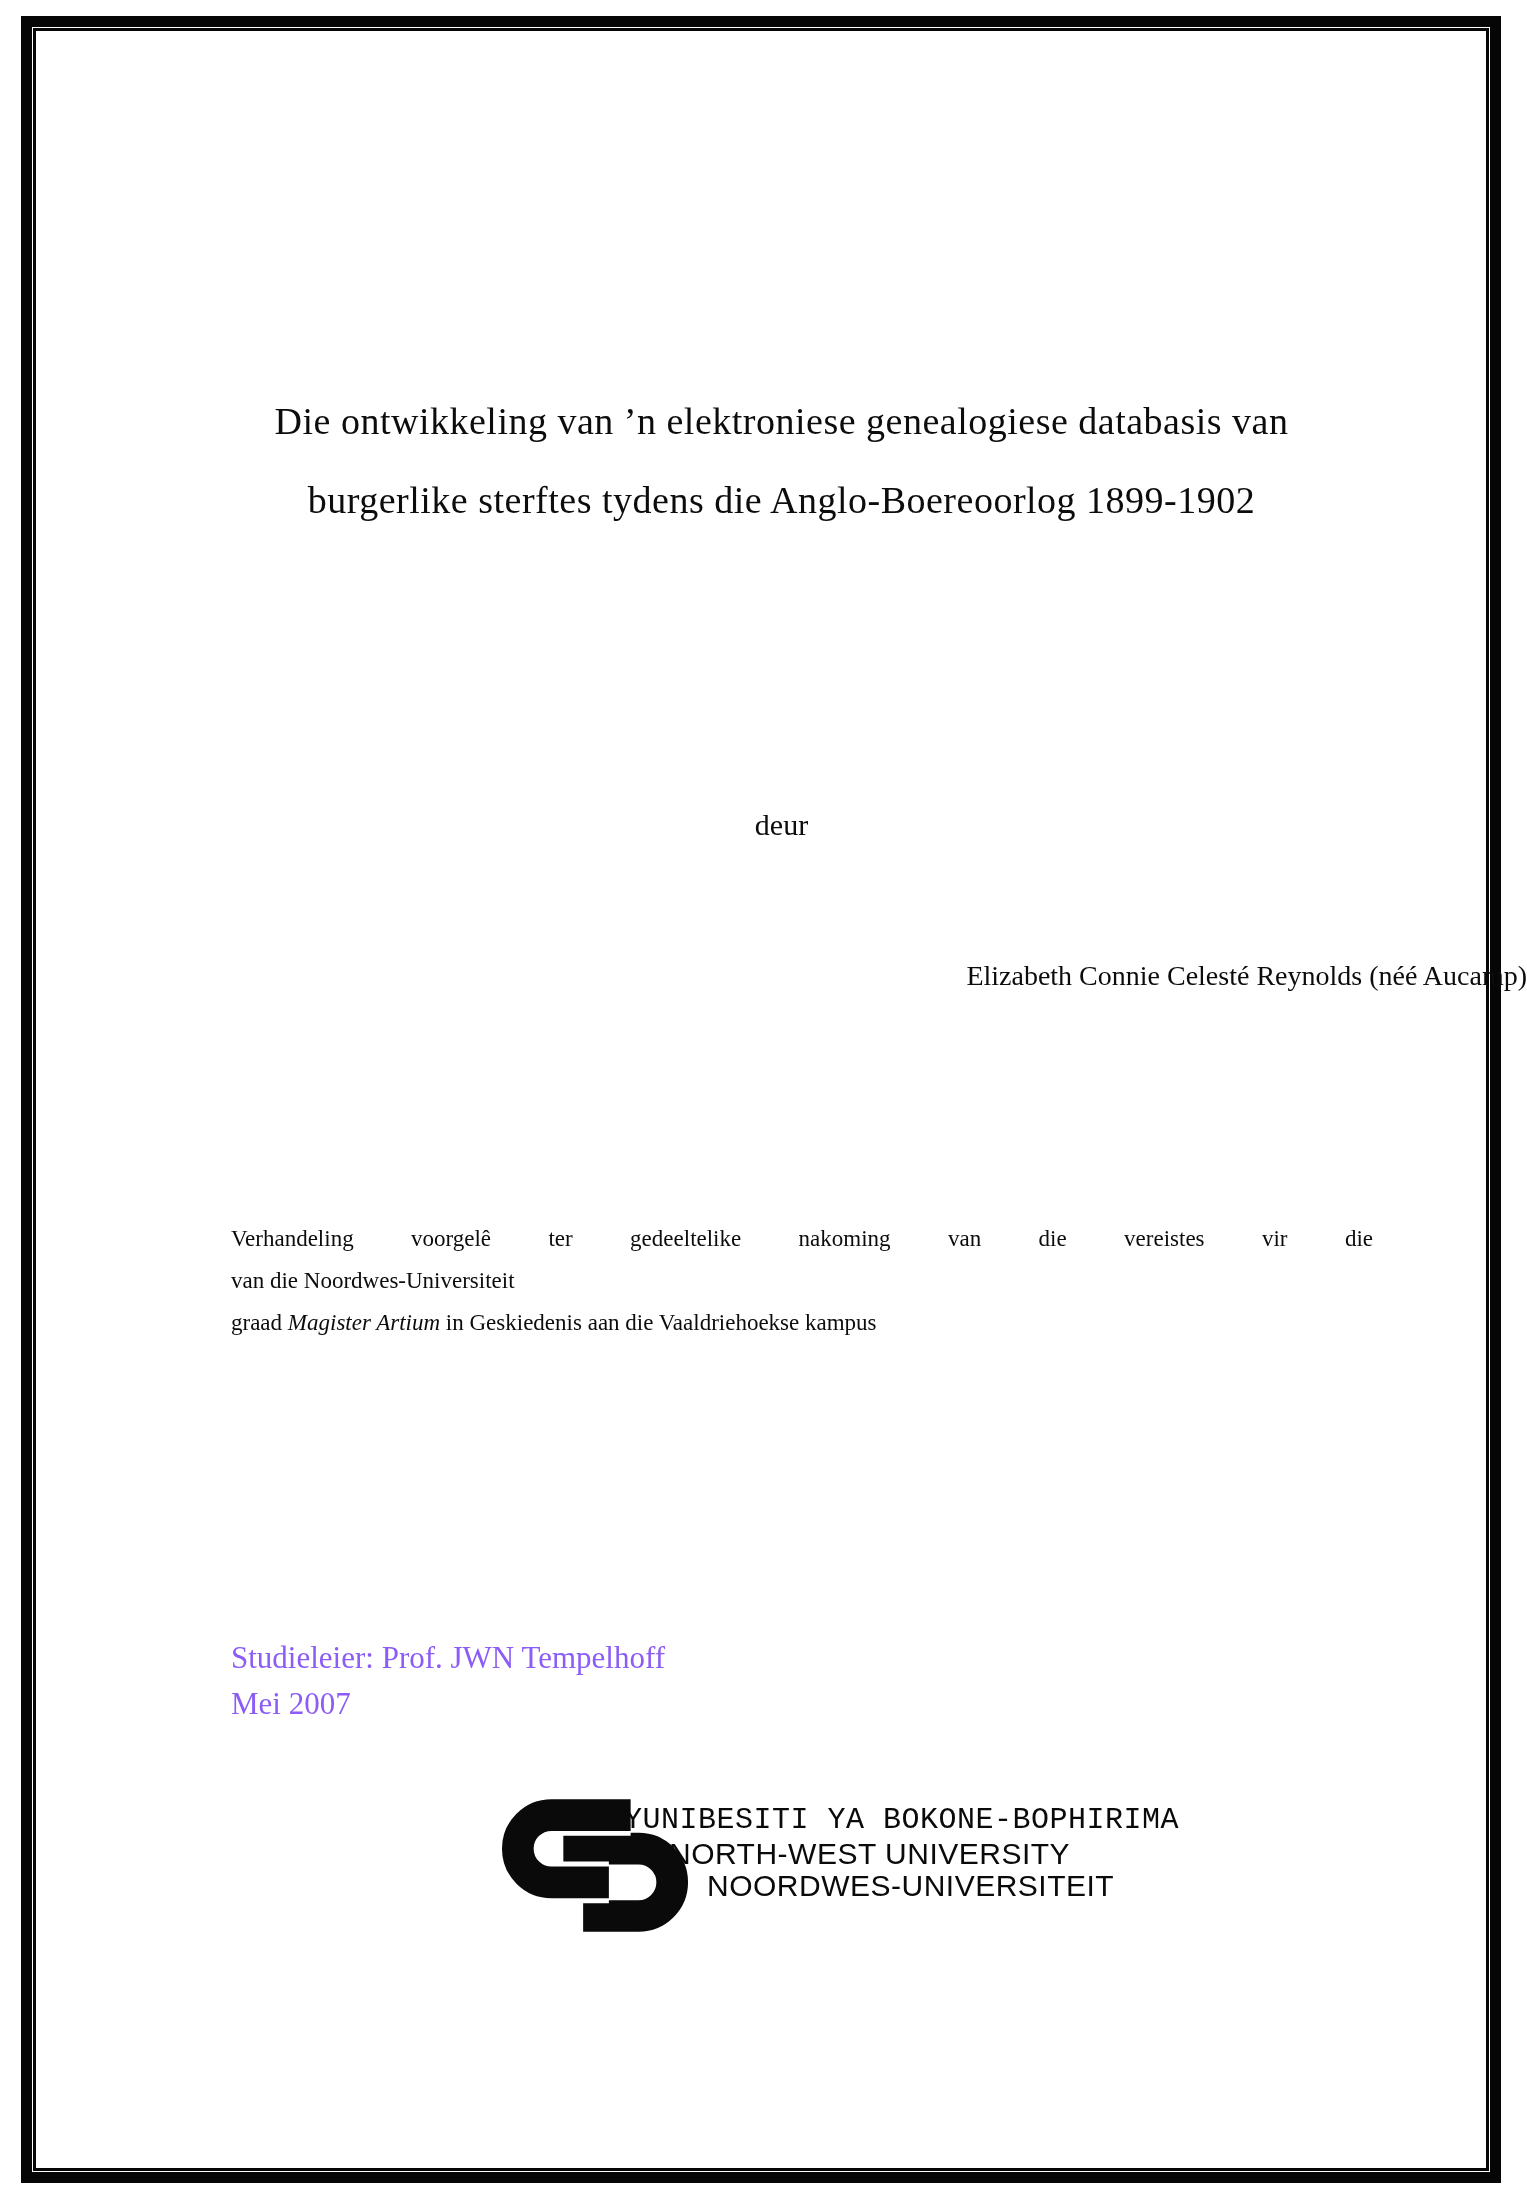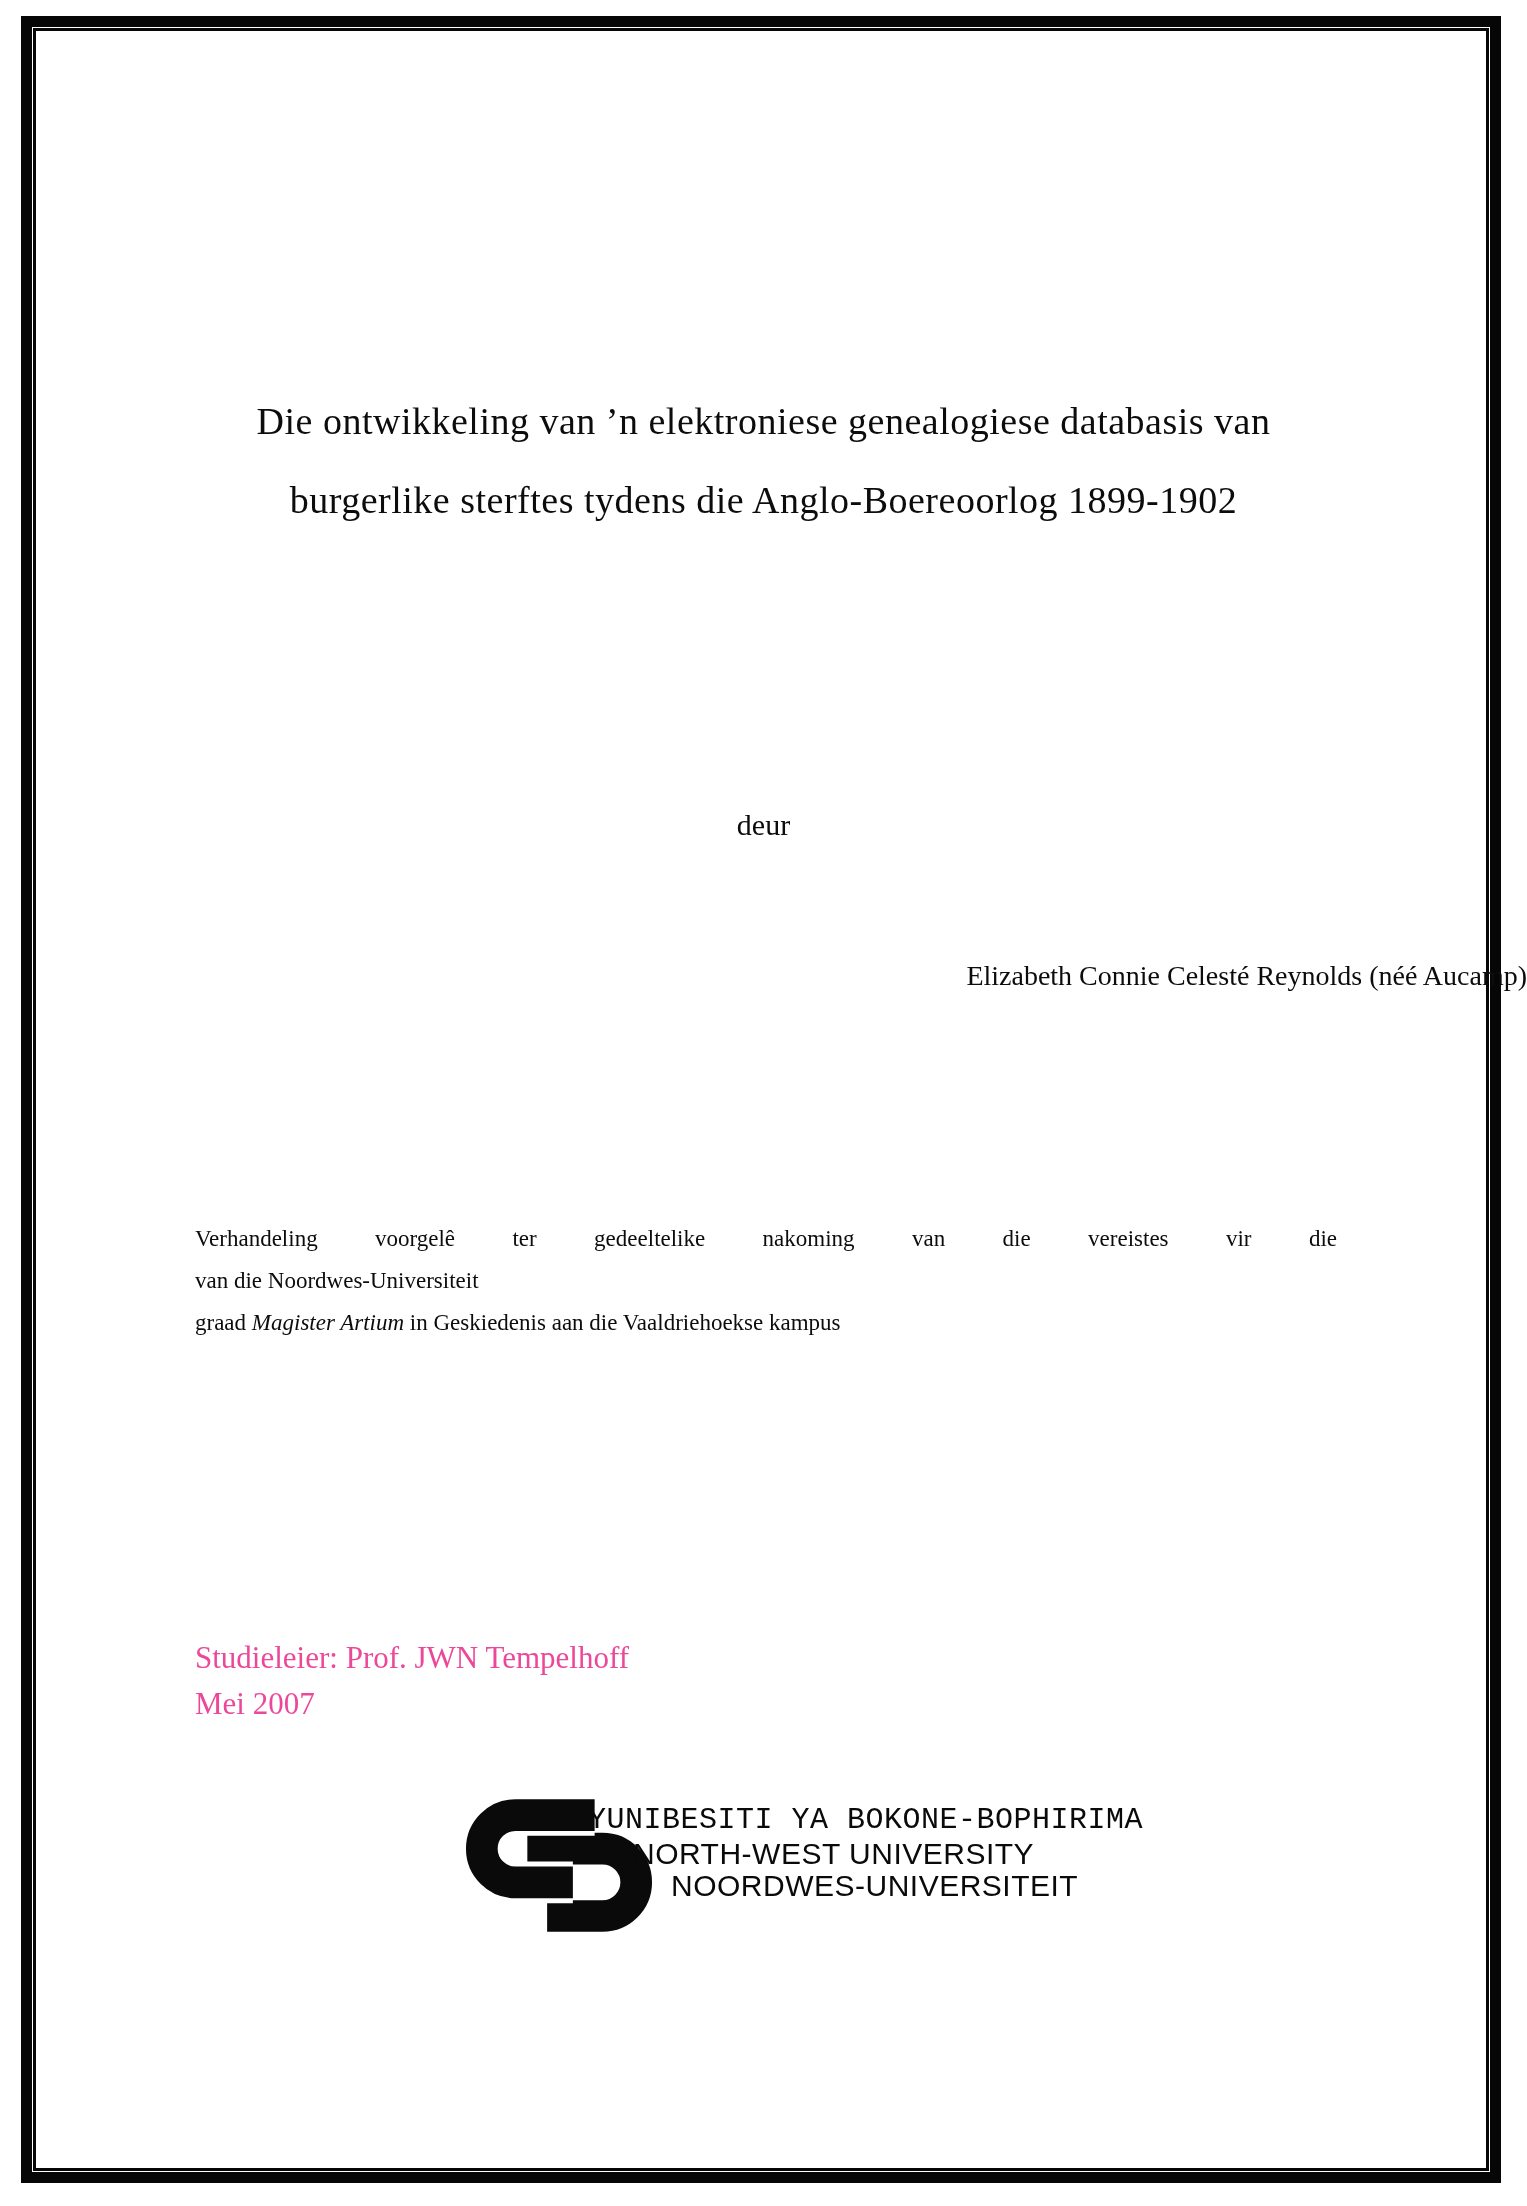--- a/index.html
+++ b/index.html
@@ -11,21 +11,21 @@
     overflow:hidden;
   }
   .frame-outer{
     position:absolute;left:21px;top:16px;width:1480px;height:2167px;
     border:11px solid #060606;box-sizing:border-box;
   }
   .frame-inner{
     position:absolute;inset:1px;
     border:3px solid #060606;
   }
-  .content{position:absolute;inset:0;}
+  .content{position:absolute;inset:0;margin-left:36px;}
   .serif{font-family:"Liberation Serif","DejaVu Serif",serif;}
 
   .title-block{
     position:absolute;left:110px;right:110px;top:382px;
     text-align:center;font-size:38px;line-height:79px;
     letter-spacing:0.5px;color:#0c0c0c;
   }
   .byline{
     position:absolute;left:0;right:0;top:807px;
     text-align:center;font-size:30px;line-height:36px;color:#0c0c0c;
@@ -37,21 +37,21 @@
   .statement{
     position:absolute;left:195px;top:1218px;width:1142px;
     font-size:23px;line-height:42px;color:#0c0c0c;
   }
   .statement .justified{
     text-align:justify;text-align-last:justify;
   }
   .statement .italic{font-style:italic;}
   .supervisor{
     position:absolute;left:195px;top:1635px;
-    font-size:31px;line-height:46px;color:#ec4899;
+    font-size:31px;line-height:46px;color:#8b5cf6;
   }
   .logo-icon{
     position:absolute;left:464px;top:1799px;width:192px;height:137px;
   }
   .logo-line{
     position:absolute;
     font-family:"Liberation Sans","DejaVu Sans",sans-serif;
     font-size:30px;line-height:33px;letter-spacing:0.5px;color:#0a0a0a;
     white-space:nowrap;
   }

